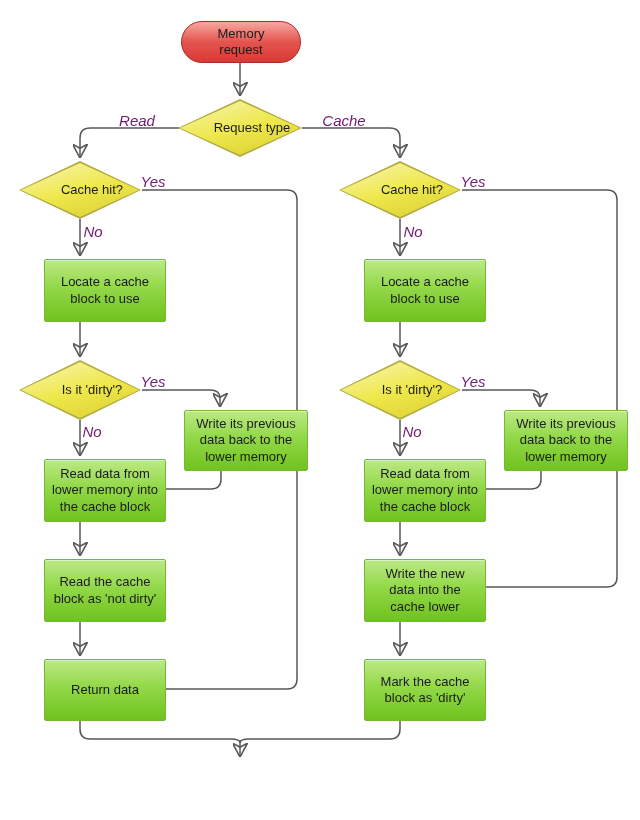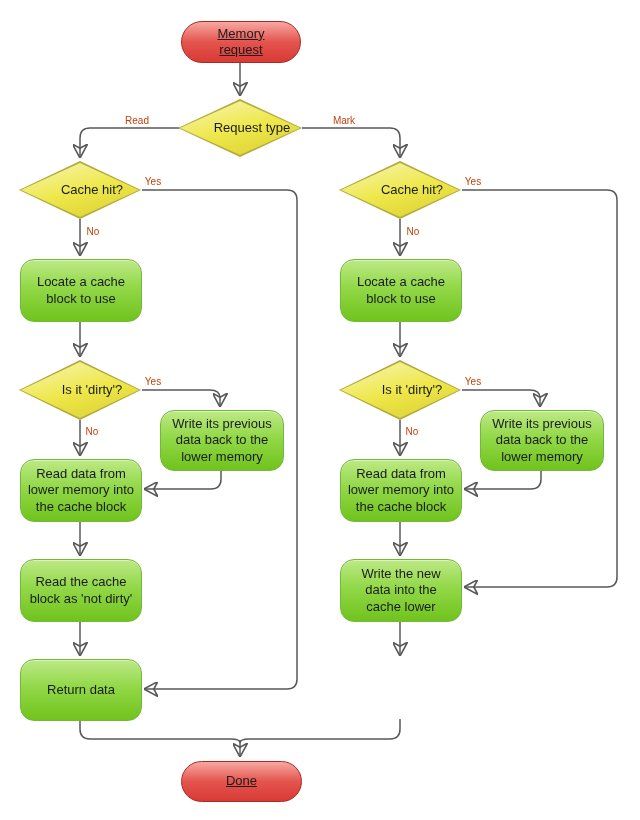--- a/index.html
+++ b/index.html
@@ -11,46 +11,47 @@
   svg.connectors path { fill:none; stroke:#585858; stroke-width:1.5; }
 
   .node {
     position:absolute; display:flex; align-items:center; justify-content:center;
     text-align:center; z-index:1; color:#1b1b1b; font-size:13px; line-height:1.25;
   }
   .node-label { position:relative; z-index:2; max-width:112px; }
 
   .process {
     background:linear-gradient(180deg,#bce985 0%,#92d848 45%,#70c31d 100%);
-    border:1px solid #74b83a; border-radius:14px;
+    border:1px solid #74b83a; border-radius:2px;
     box-shadow:inset 0 1px 0 rgba(255,255,255,.45);
+    margin-left:24px;
   }
   .narrow { max-width:92px; }
 
   .terminal {
     background:linear-gradient(180deg,#f7a8a1 0%,#e4544e 50%,#d93a35 100%);
     border:1.5px solid #aa2a25; border-radius:21px;
   }
-  .terminal .node-label { max-width:82px;text-decoration:underline; }
+  .terminal .node-label { max-width:82px; }
 
   .diamond { background:transparent; }
   .d-outer {
     position:absolute; inset:0; background:#b2aa3e;
     clip-path:polygon(50% 0%,100% 50%,50% 100%,0% 50%); display:block;
   }
   .d-inner {
     position:absolute; inset:2px;
     background:linear-gradient(165deg,#f8f6b6 0%,#eee749 52%,#d9cf33 100%);
     clip-path:polygon(50% 0%,100% 50%,50% 100%,0% 50%); display:block;
   }
   .diamond .node-label { max-width:82px;margin-left:24px; }
 
   .edge-label {
     position:absolute; transform:translate(-50%,-50%); z-index:1;
-    font-size:10px; color:#c2410c; white-space:nowrap;
+    font-size:15px; color:#701a75; white-space:nowrap;font-style:italic;
   }
 </style>
 </head>
 <body>
 
 <div class="canvas">
 
   <svg class="connectors" width="640" height="820">
     <defs>
       <marker id="arrow" viewBox="0 0 13 14" refX="12" refY="7" markerWidth="14" markerHeight="15" markerUnits="userSpaceOnUse" orient="auto">
@@ -144,27 +145,27 @@
   </div>
 
   <div class="node process" style="left:340px;top:459px;width:120px;height:61px">
     <span class="node-label">Read data from lower memory into the cache block</span>
   </div>
 
   <div class="node process" style="left:340px;top:559px;width:120px;height:61px">
     <span class="node-label narrow">Write the new data into the cache lower</span>
   </div>
 
-
-  <div class="node terminal" style="left:181px;top:761px;width:119px;height:39px">
-    <span class="node-label">Done</span>
+  <div class="node process" style="left:340px;top:659px;width:120px;height:60px">
+    <span class="node-label">Mark the cache block as 'dirty'</span>
   </div>
 
+
   <div class="edge-label" style="left:137px;top:120px">Read</div>
-  <div class="edge-label" style="left:344px;top:120px">Mark</div>
+  <div class="edge-label" style="left:344px;top:120px">Cache</div>
 
   <div class="edge-label" style="left:153px;top:181px">Yes</div>
   <div class="edge-label" style="left:93px;top:231px">No</div>
   <div class="edge-label" style="left:153px;top:381px">Yes</div>
   <div class="edge-label" style="left:92px;top:431px">No</div>
 
   <div class="edge-label" style="left:473px;top:181px">Yes</div>
   <div class="edge-label" style="left:413px;top:231px">No</div>
   <div class="edge-label" style="left:473px;top:381px">Yes</div>
   <div class="edge-label" style="left:412px;top:431px">No</div>

